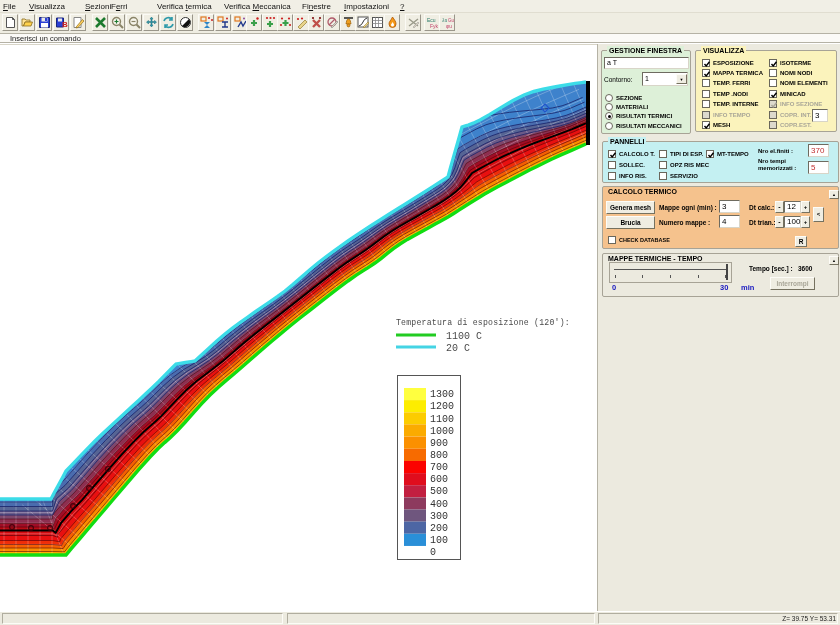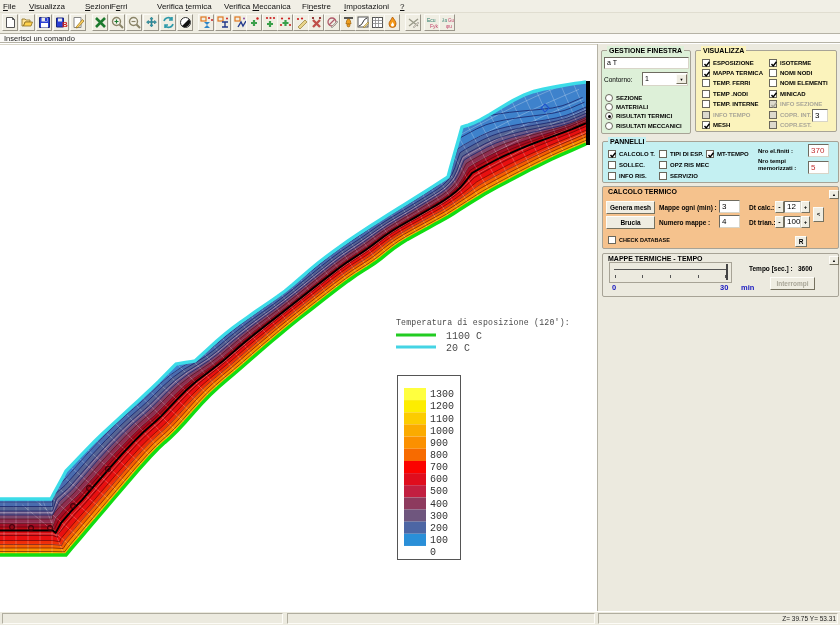--- a/index.html
+++ b/index.html
@@ -2,21 +2,21 @@
 <html><head><meta charset="utf-8"><title>a</title><style>
 *{margin:0;padding:0;box-sizing:border-box}
 body{width:840px;height:625px;overflow:hidden;font-family:"Liberation Sans",sans-serif;background:#fff}
 #app{position:relative;width:700px;height:625px}
 #menubar{position:absolute;left:0;top:0;width:840px;height:13px;background:#f1efe6;border-bottom:1px solid #e0ddd0;font-size:8px;color:#111}
 .mi{position:absolute;top:2px;white-space:nowrap}
 .mi u{text-decoration:underline}
 #toolbar{position:absolute;left:0;top:13px;width:840px;height:20px;background:#efede2}
 .tb{position:absolute;top:1px;width:16px;height:17px;background:#f0eee3;border:1px solid;border-color:#fbfaf5 #9a968a #9a968a #fbfaf5;}
 .tb svg{position:absolute;left:1px;top:1px}
-#cmdbar{position:absolute;left:0;top:33px;width:840px;height:10px;background:#fbfaf7;border:1px solid #b5b2a5;border-left:none;border-right:none;font-size:7.5px;color:#222;line-height:9px;padding-left:4px}
+#cmdbar{position:absolute;left:0;top:33px;width:840px;height:10px;background:#fbfaf7;border:1px solid #b5b2a5;border-left:none;border-right:none;font-size:7.5px;color:#222;line-height:9px;padding-left:10px}
 #canvas{position:absolute;left:0;top:44px;width:597px;height:567px;background:#fff;border-top:1px solid #d8d5c8}
 #sidebar{position:absolute;left:597px;top:44px;width:243px;height:567px;background:#eceadf;border-left:1px solid #b5b2a5}
 #statusbar{position:absolute;left:0;top:611px;width:840px;height:14px;background:#eceadf;border-top:1px solid #fff}
 .sb{position:absolute;top:1px;height:11px;border:1px solid;border-color:#b0ad9f #fdfcf7 #fdfcf7 #b0ad9f;background:#eceadf}
 .gb{position:absolute;border:1px solid #a7a396;border-radius:2px}
 .gbt{position:absolute;top:-5px;left:5px;padding:0 2px;font-weight:bold;font-size:7px;color:#000;line-height:9px;white-space:nowrap}
 .lab{position:absolute;font-weight:bold;font-size:6px;color:#000;white-space:nowrap;line-height:7px}
 .dis{color:#a9a698}
 .cb{position:absolute;width:8px;height:8px;background:#fff;border:1px solid #6a675c}
 .cb svg{position:absolute;left:0px;top:0px}

